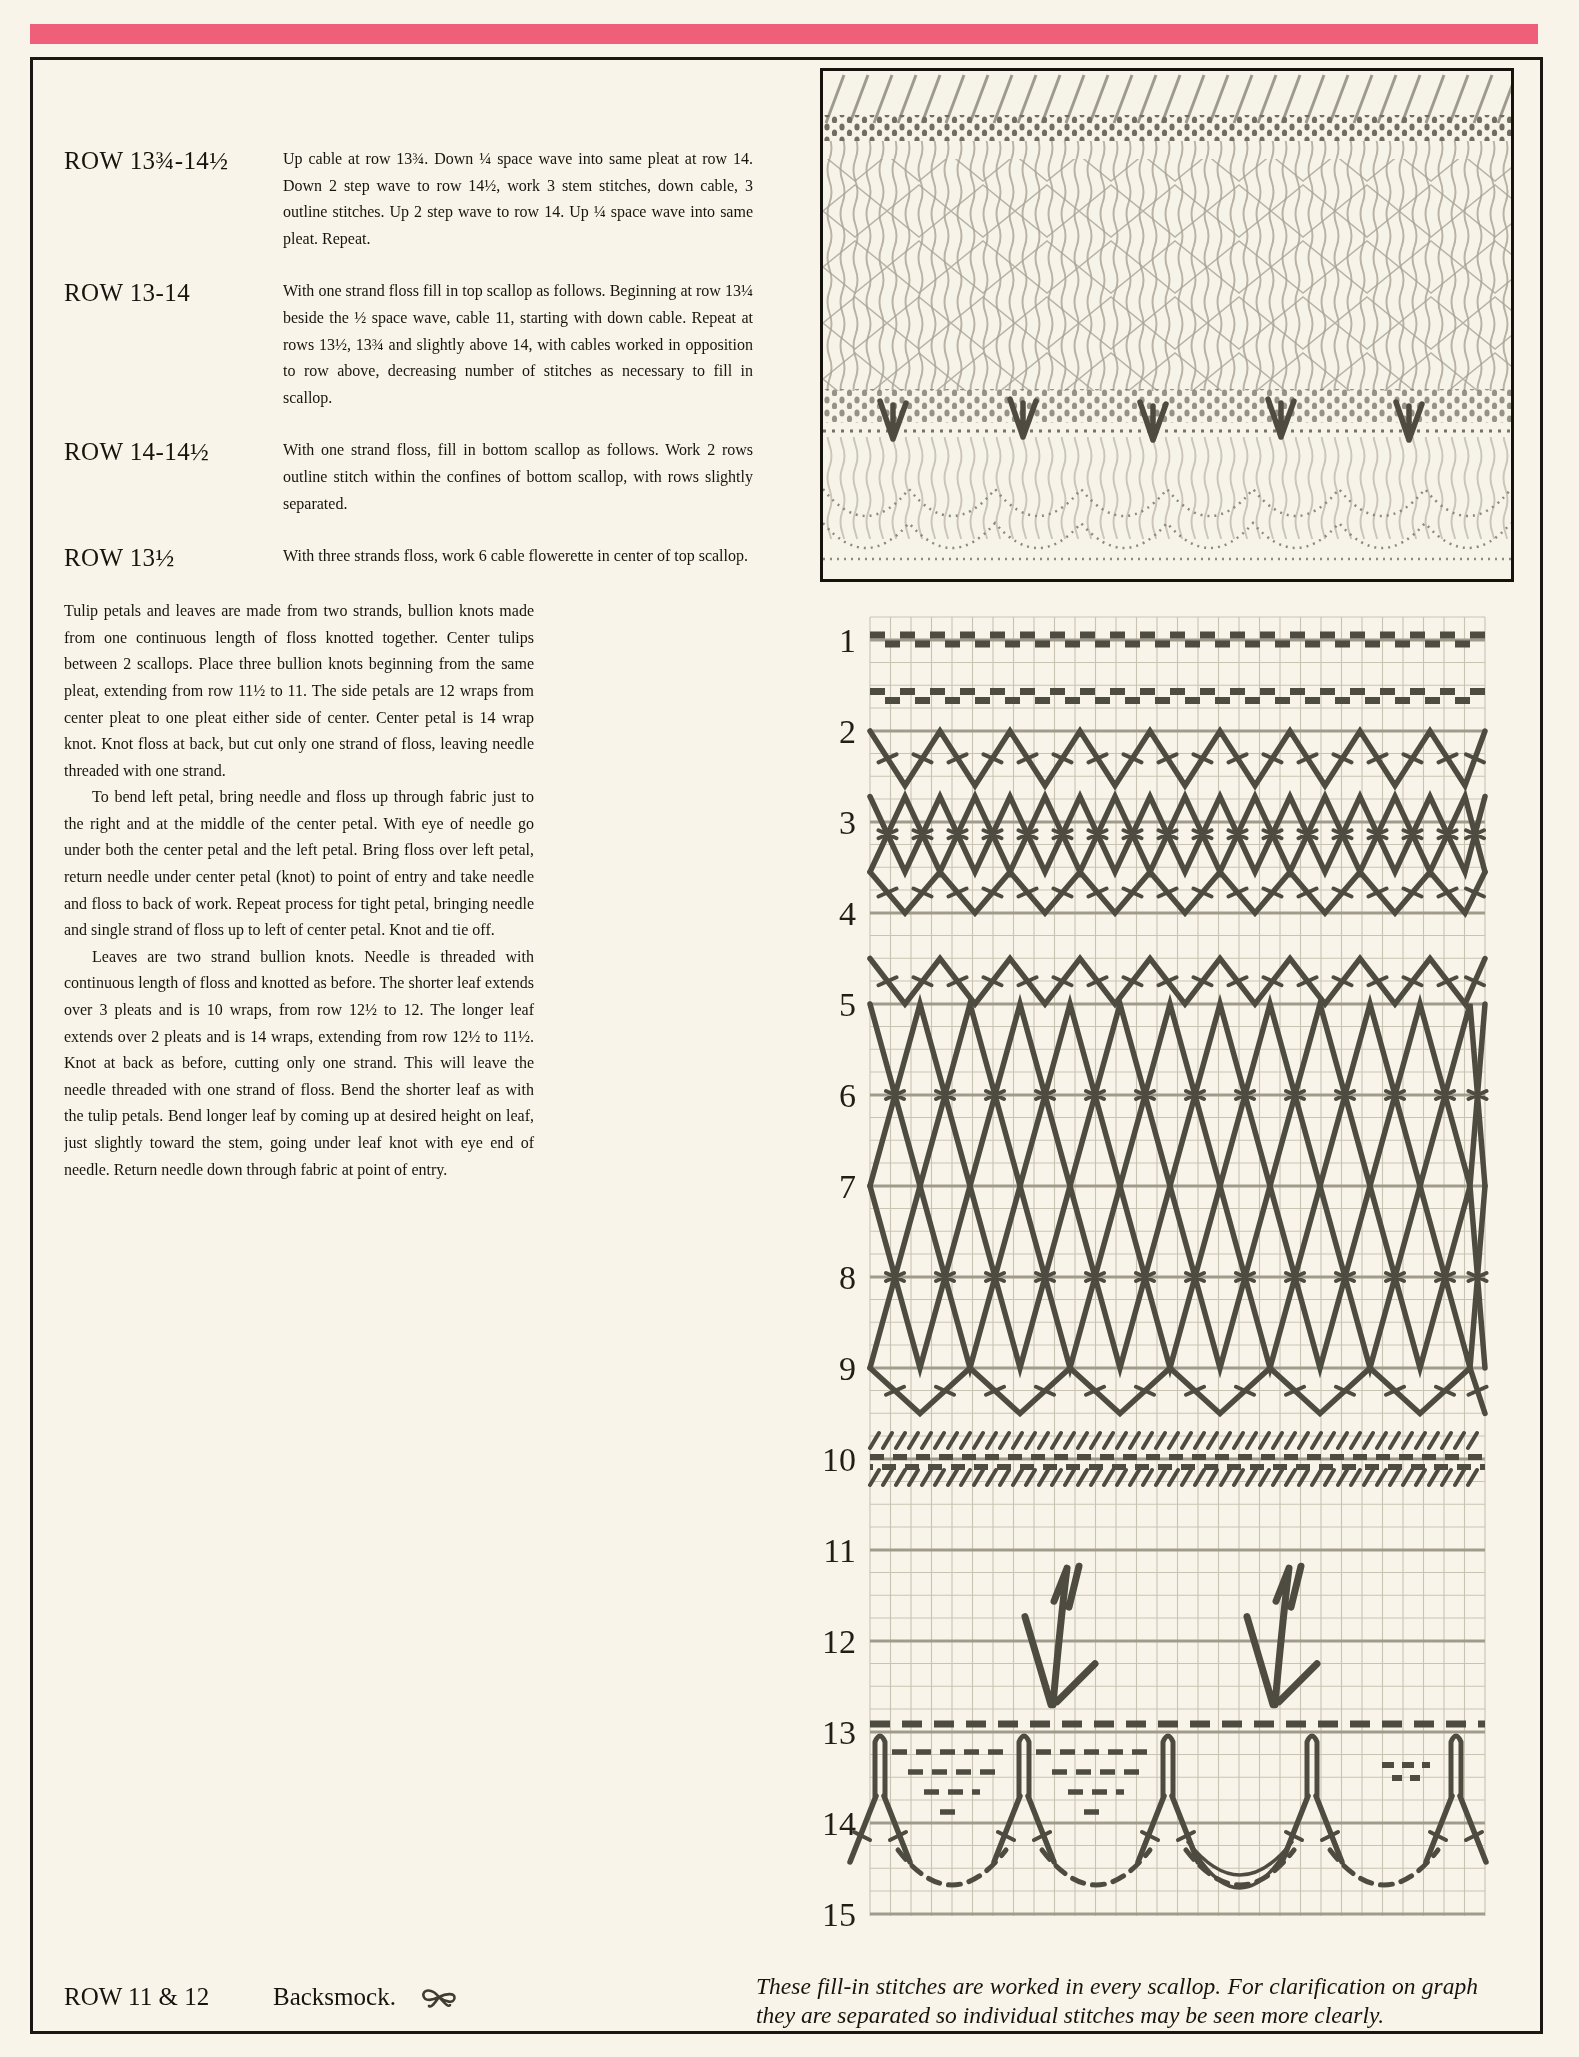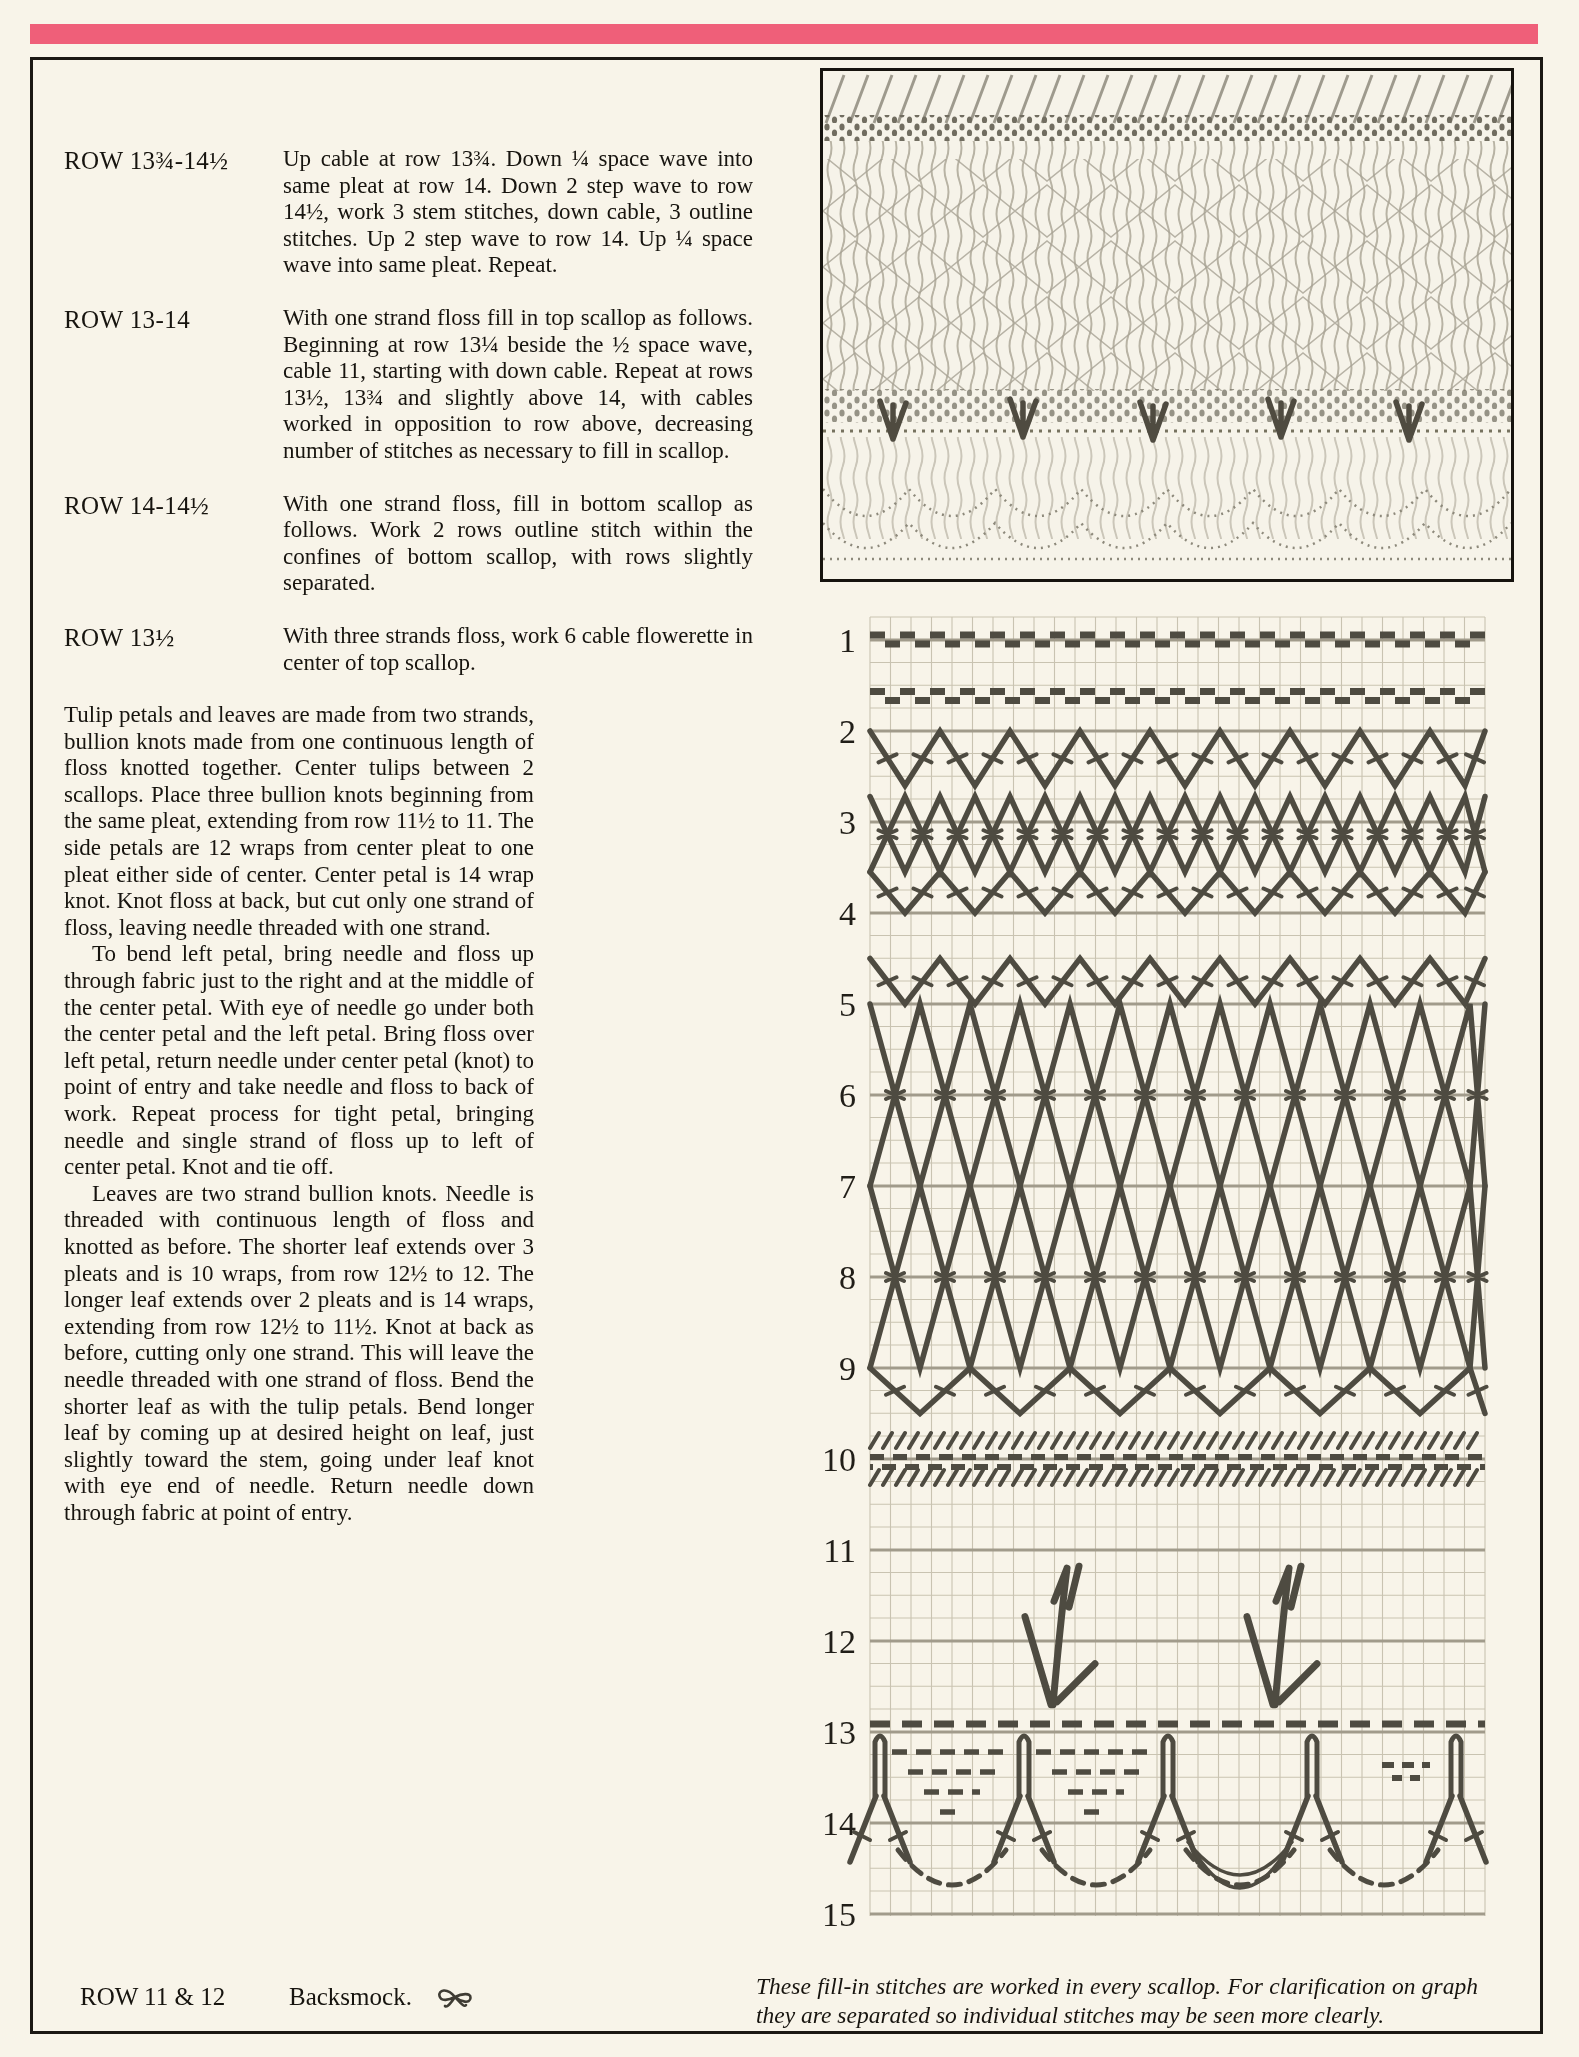--- a/index.html
+++ b/index.html
@@ -5,24 +5,24 @@
   html,body{margin:0;padding:0;}
   body{width:1579px;height:2057px;background:#f8f4e9;position:relative;
        font-family:"Liberation Serif",serif;color:#17140f;}
   .page{position:absolute;inset:0;background:#f8f4e9;overflow:hidden;}
   .accent-bar{position:absolute;left:30px;top:24px;width:1508px;height:20px;background:#ef5f79;}
   .frame{position:absolute;left:30px;top:57px;width:1507px;height:1971px;border:3px solid #1b1813;}
   .left-col{position:absolute;left:64px;top:146px;width:700px;max-height:1830px;overflow:hidden;}
   .sect{display:grid;grid-template-columns:192px 1fr;column-gap:27px;margin:0 0 26px 0;}
   .sect .lbl{font-size:25px;letter-spacing:.4px;white-space:nowrap;padding-top:1px;}
   .sect .bod{width:470px;}
-  .bod p{margin:0;font-size:23px;line-height:26.6px;text-align:justify;}
+  .bod p{margin:0;font-size:16px;line-height:26.6px;text-align:justify;}
   .bod p + p{text-indent:28px;font-family:Liberation Serif, serif;}
   .last-row{position:absolute;left:64px;top:1983px;width:700px;display:grid;
-            grid-template-columns:192px 1fr;column-gap:17px;margin-left:16px;}
+            grid-template-columns:192px 1fr;column-gap:17px;}
   .last-row .lbl{font-size:25px;white-space:nowrap;}
   .last-row .bod{font-size:25px;display:flex;align-items:flex-start;gap:24px;}
   .photo-frame{position:absolute;left:820px;top:68px;width:694px;height:514px;
                border:3px solid #16130e;background:#f6f3e9;box-sizing:border-box;}
   .graph-wrap{position:absolute;left:820px;top:600px;width:670px;height:1340px;}
   .graph-num{font-family:"Liberation Serif",serif;font-size:34px;fill:#211e18;}
   .caption{position:absolute;left:756px;top:1948px;width:722px;
            font-style:italic;font-size:23.5px;line-height:29px;text-align:justify;}
 </style>
 </head>

